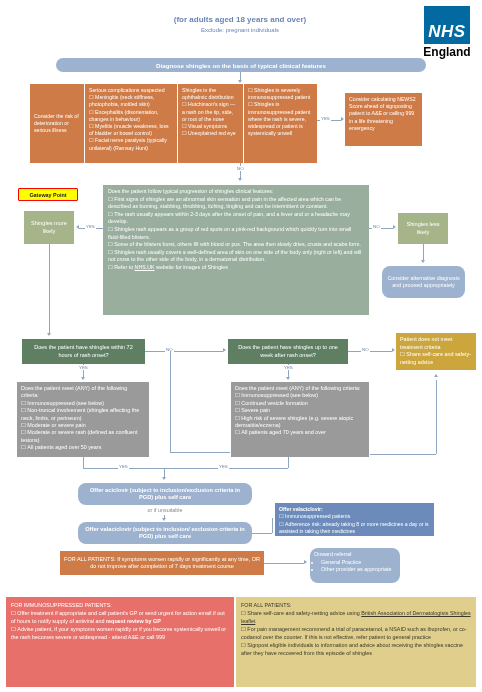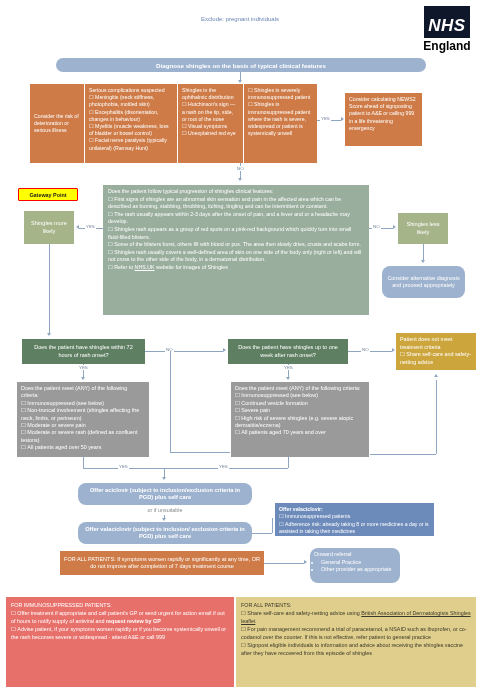--- a/index.html
+++ b/index.html
@@ -16,22 +16,22 @@
   .abs { position:absolute; }
 
   
   #title-block { left:110px; top:14px; width:260px; text-align:center; }
   #title-block .t1 { color:#6a85b6; font-weight:bold; font-size:8px; line-height:11px; }
   #title-block .t2 { color:#6a85b6; font-weight:bold; font-size:8px; line-height:11px; }
   #title-block .t3 { color:#6a85b6; font-size:6px; line-height:10px; }
 
   #nhs-logo { right:6px; top:6px; width:58px; text-align:center; }
   #nhs-logo .nhs-box {
-    background:#0f172a; color:#fff; font-weight:bold; font-style:italic;
-    font-size:17px; letter-spacing:0.5px; padding:10px 4px 2px 4px; display:inline-block;
+    background:#0369a1; color:#fff; font-weight:bold; font-style:italic;
+    font-size:17px; letter-spacing:0.5px; padding:16px 4px 2px 4px; display:inline-block;
     font-family:"Liberation Sans", sans-serif;
   }
   #nhs-logo .eng { color:#000000; font-weight:bold; font-size:12px; display:block; margin-top:1px; }
 
   
   .pillbar {
     background:#9DB2CE; color:#ffffff; font-weight:bold;
     border-radius:14px; display:flex; align-items:center; justify-content:center;
     text-align:center; padding:2px 6px;
   }
@@ -90,20 +90,21 @@
   .u { text-decoration:underline; }
   .b { font-weight:bold; }
   ul.bul { margin:0; padding-left:7px; list-style:disc; }
   ul.bul li { margin:0; }
   .cb::before { content:"\2610\00a0"; }
 </style>
 </head>
 <body>
 
 <div class="abs" id="title-block">
+  <div class="t2">(for adults aged 18 years and over)</div>
   <div class="t3">Exclude: pregnant individuals</div>
 </div>
 
 <div class="abs" id="nhs-logo">
   <span class="nhs-box">NHS</span>
   <span class="eng">England</span>
 </div>
 
 <div class="abs pillbar" style="left:56px; top:58px; width:370px; height:14px; font-size:6.2px;">Diagnose shingles on the basis of typical clinical features</div>
 

